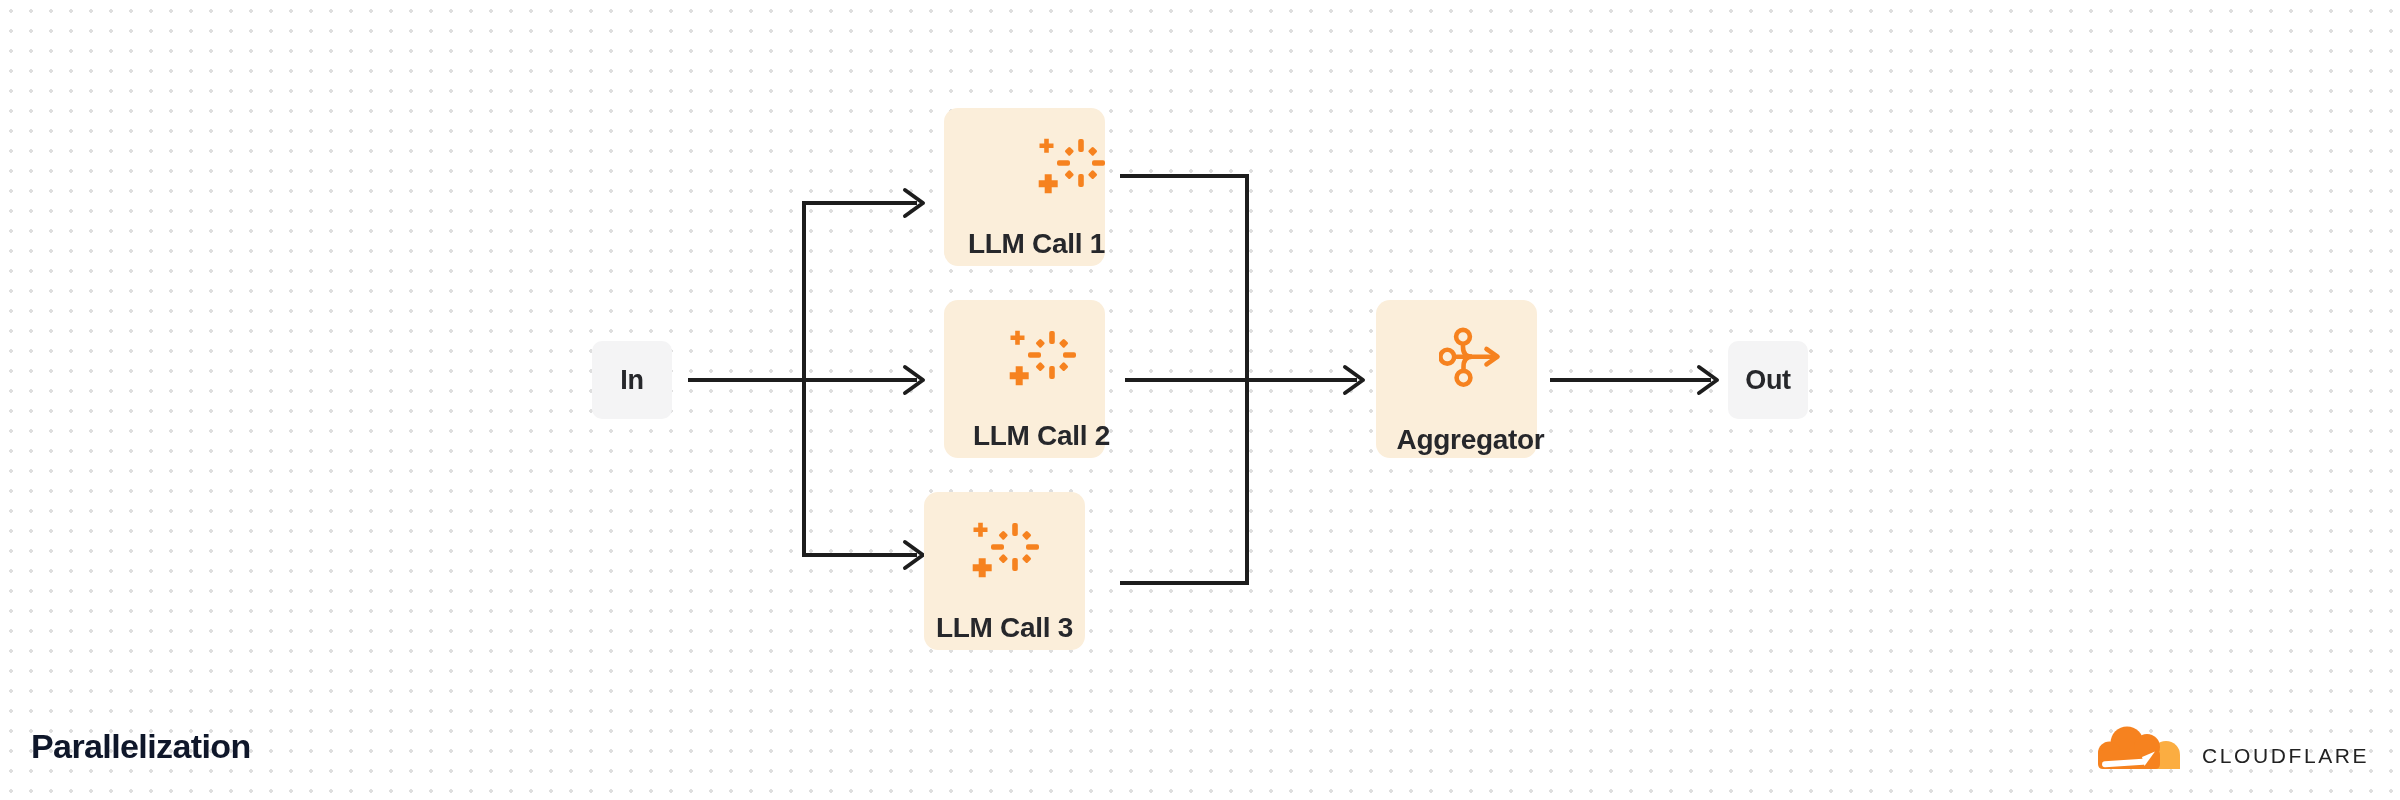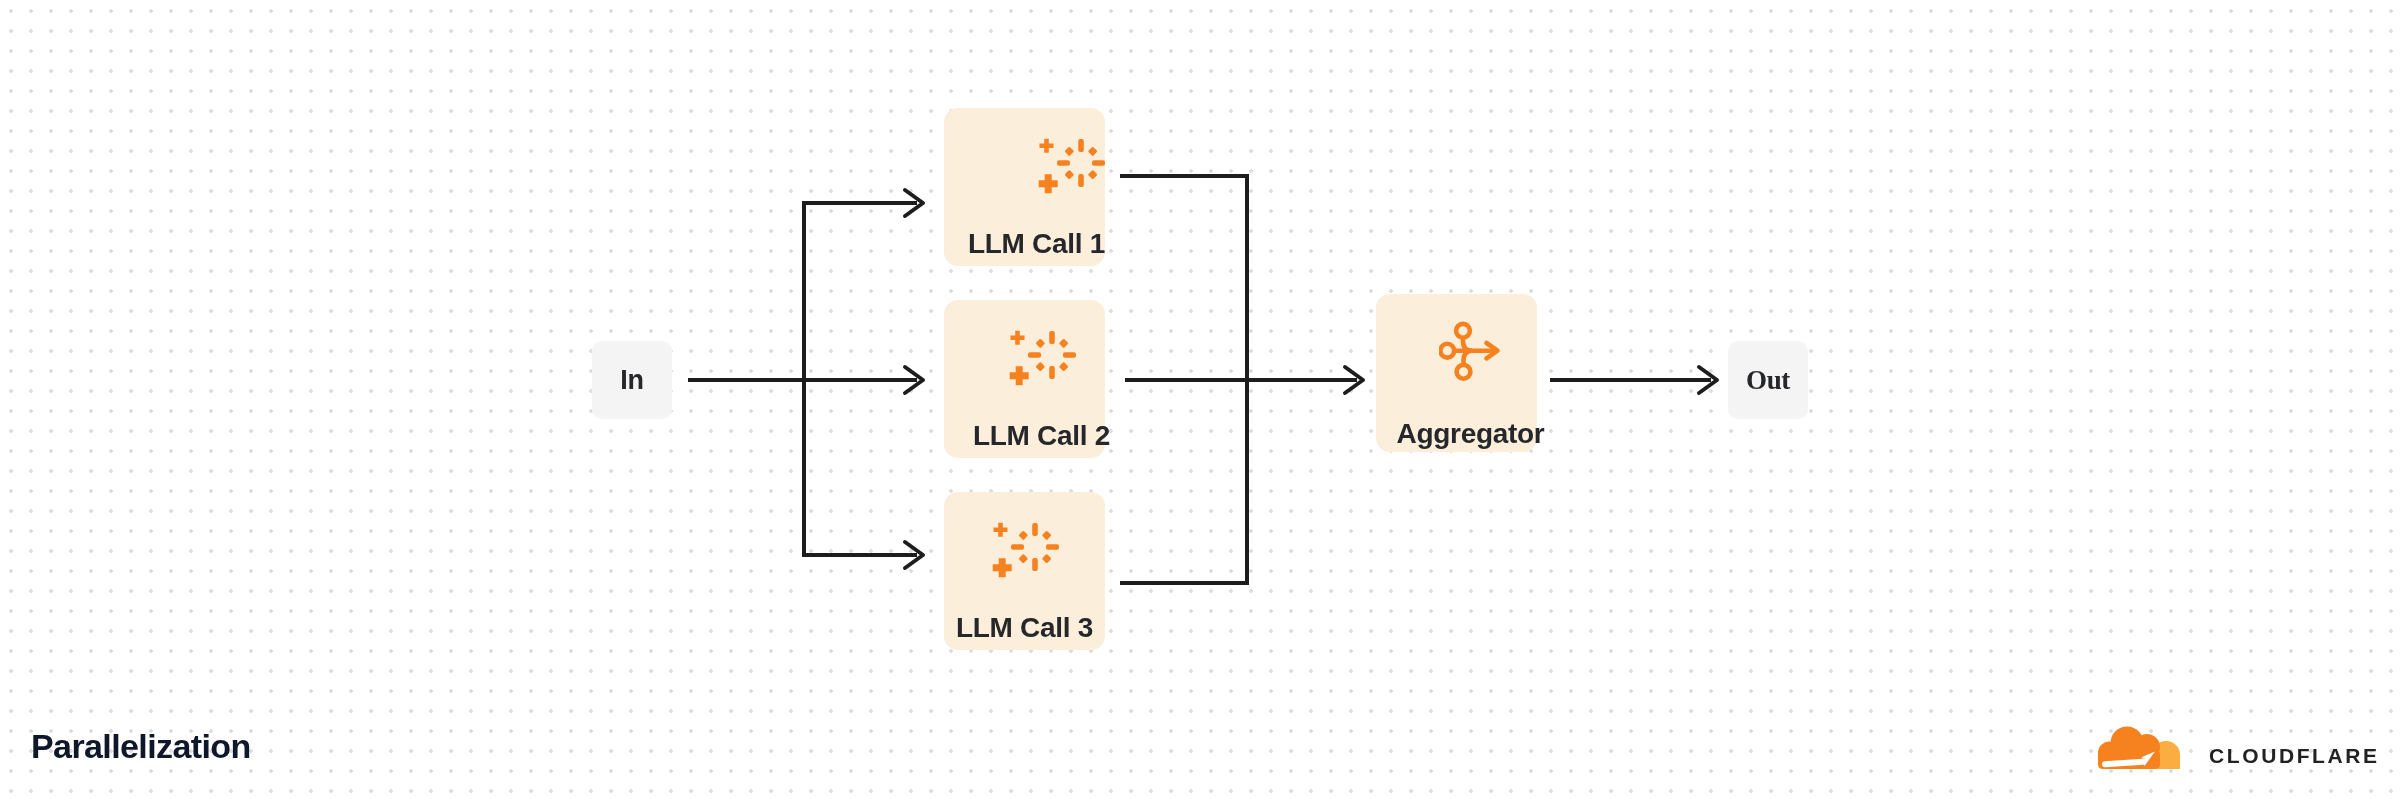--- a/index.html
+++ b/index.html
@@ -62,24 +62,24 @@
     letter-spacing: -0.6px;
   }
   .brand {
     position: absolute;
     left: 2096px; top: 722px;
     display: flex;
     align-items: flex-end;
   }
   .brand .wordmark {
     font-size: 21px;
-    font-weight: 700;
+    font-weight: 400;
     color: #222222;
     letter-spacing: 2.6px;
-    margin-left: 25px;
+    margin-left: 18px;
     margin-bottom: 6px;
     white-space: nowrap;
   }
 </style>
 </head>
 <body>
 
 <div class="canvas">
 
   <svg class="connectors" viewBox="0 0 2400 800" xmlns="http://www.w3.org/2000/svg">
@@ -138,54 +138,54 @@
         <rect x="52.2" y="37.2" width="7" height="7" rx="1.5" transform="rotate(45 55.7 40.7)"></rect>
         <rect x="28.8" y="37.2" width="7" height="7" rx="1.5" transform="rotate(45 32.3 40.7)"></rect>
         <rect x="28.8" y="13.8" width="7" height="7" rx="1.5" transform="rotate(45 32.3 17.3)"></rect>
         <path d="M7.2 9.4 h-4.7 v4.6 h4.7 v4.7 h4.6 v-4.7 h4.7 v-4.6 h-4.7 v-4.7 h-4.6 z"></path>
         <path d="M7.7 46.2 h-6 v7 h6 v6 h7 v-6 h6 v-7 h-6 v-6 h-7 z"></path>
       </svg>
     </span>
     <span class="label">LLM Call 2</span>
   </div>
 
-  <div class="node process" style="left:944px;top:492px;">
+  <div class="node process" style="left:924px;top:492px;">
     <span class="icon">
       <svg width="68" height="60" viewBox="0 0 68 60" xmlns="http://www.w3.org/2000/svg" fill="#F6821F">
         <rect x="41.2" y="5" width="5.6" height="13" rx="2"></rect>
         <rect x="41.2" y="40" width="5.6" height="13" rx="2"></rect>
         <rect x="20" y="26.2" width="13" height="5.6" rx="2"></rect>
         <rect x="55" y="26.2" width="13" height="5.6" rx="2"></rect>
         <rect x="52.2" y="13.8" width="7" height="7" rx="1.5" transform="rotate(45 55.7 17.3)"></rect>
         <rect x="52.2" y="37.2" width="7" height="7" rx="1.5" transform="rotate(45 55.7 40.7)"></rect>
         <rect x="28.8" y="37.2" width="7" height="7" rx="1.5" transform="rotate(45 32.3 40.7)"></rect>
         <rect x="28.8" y="13.8" width="7" height="7" rx="1.5" transform="rotate(45 32.3 17.3)"></rect>
         <path d="M7.2 9.4 h-4.7 v4.6 h4.7 v4.7 h4.6 v-4.7 h4.7 v-4.6 h-4.7 v-4.7 h-4.6 z"></path>
         <path d="M7.7 46.2 h-6 v7 h6 v6 h7 v-6 h6 v-7 h-6 v-6 h-7 z"></path>
       </svg>
     </span>
     <span class="label">LLM Call 3</span>
   </div>
 
-  <div class="node process" style="left:1376px;top:294px;padding-left:28px;">
+  <div class="node process" style="left:1376px;top:300px;padding-left:28px;">
     <span class="icon">
       <svg width="64" height="64" viewBox="0 0 64 64" xmlns="http://www.w3.org/2000/svg" fill="none" stroke="#F6821F" stroke-width="4.6">
         <path d="M24 17.8 L24 21 Q24 30.7 33 30.7"></path>
         <path d="M24.5 44.7 L24.5 41 Q24.5 30.7 33 30.7"></path>
         <path d="M15.2 30.7 L56 30.7"></path>
         <path d="M47.5 23 L58.5 30.7 L47.5 38.4" stroke-linecap="round" stroke-linejoin="round"></path>
         <circle cx="8.3" cy="30.7" r="6.9"></circle>
         <circle cx="24" cy="10.8" r="6.9"></circle>
         <circle cx="24.5" cy="51.8" r="6.9"></circle>
       </svg>
     </span>
     <span class="label">Aggregator</span>
   </div>
 
-  <div class="node endpoint" style="left:1728px;top:341px;font-family:Liberation Serif, serif;">
+  <div class="node endpoint" style="left:1728px;top:341px;">
     <span class="label">Out</span>
   </div>
 
 </div>
 
 <div class="page-title">Parallelization</div>
 
 <div class="brand">
   <span>
     <svg width="88" height="48" viewBox="0 0 88 48" xmlns="http://www.w3.org/2000/svg">

